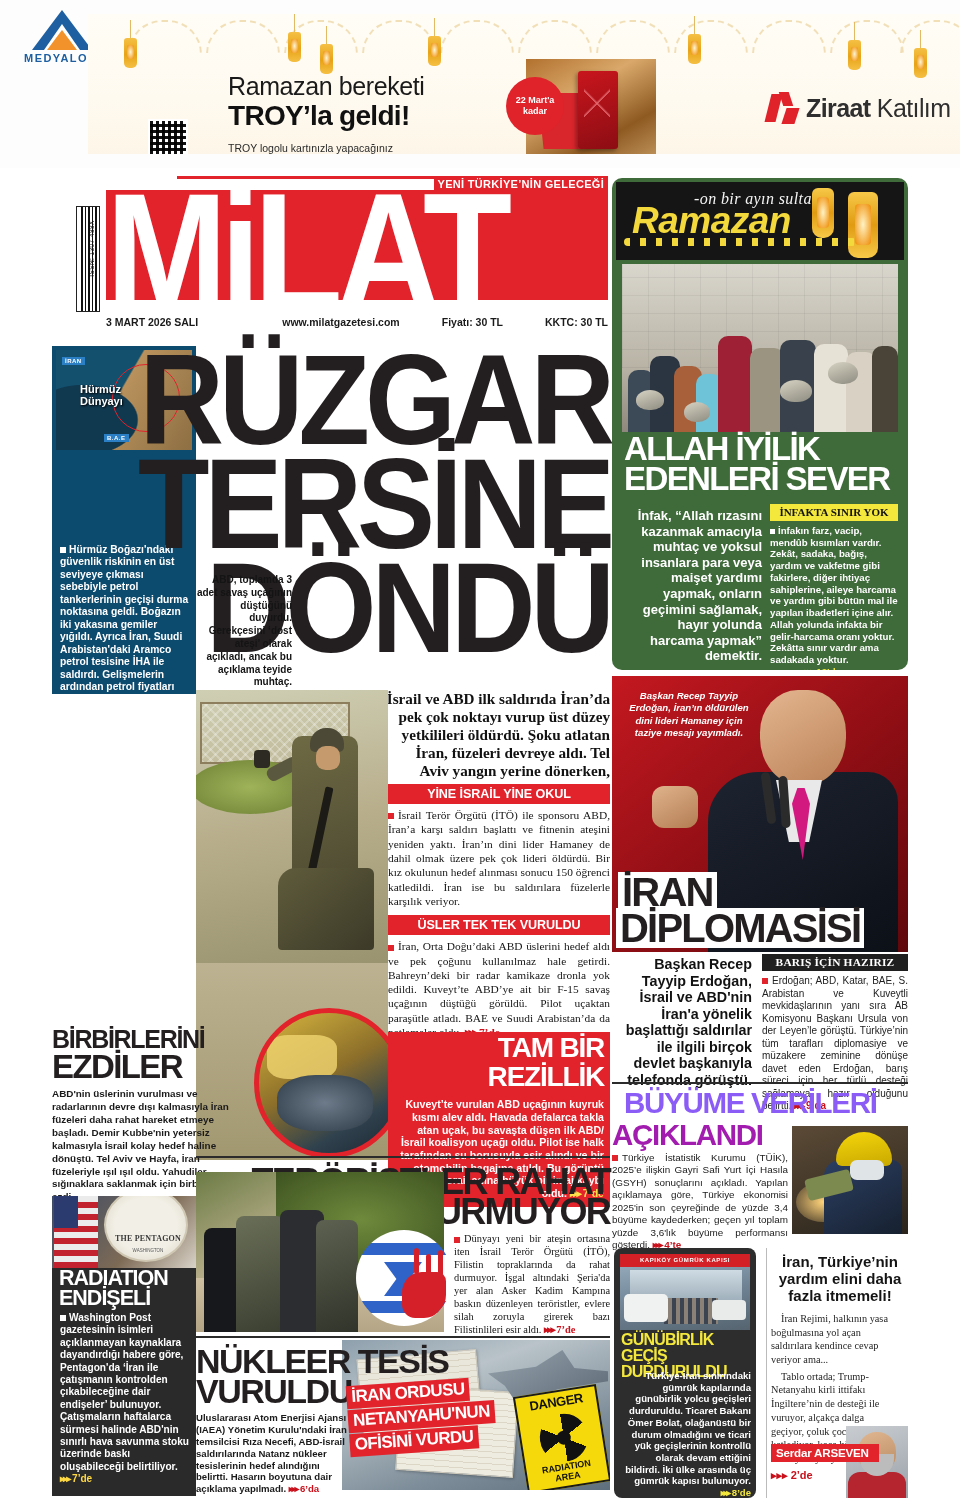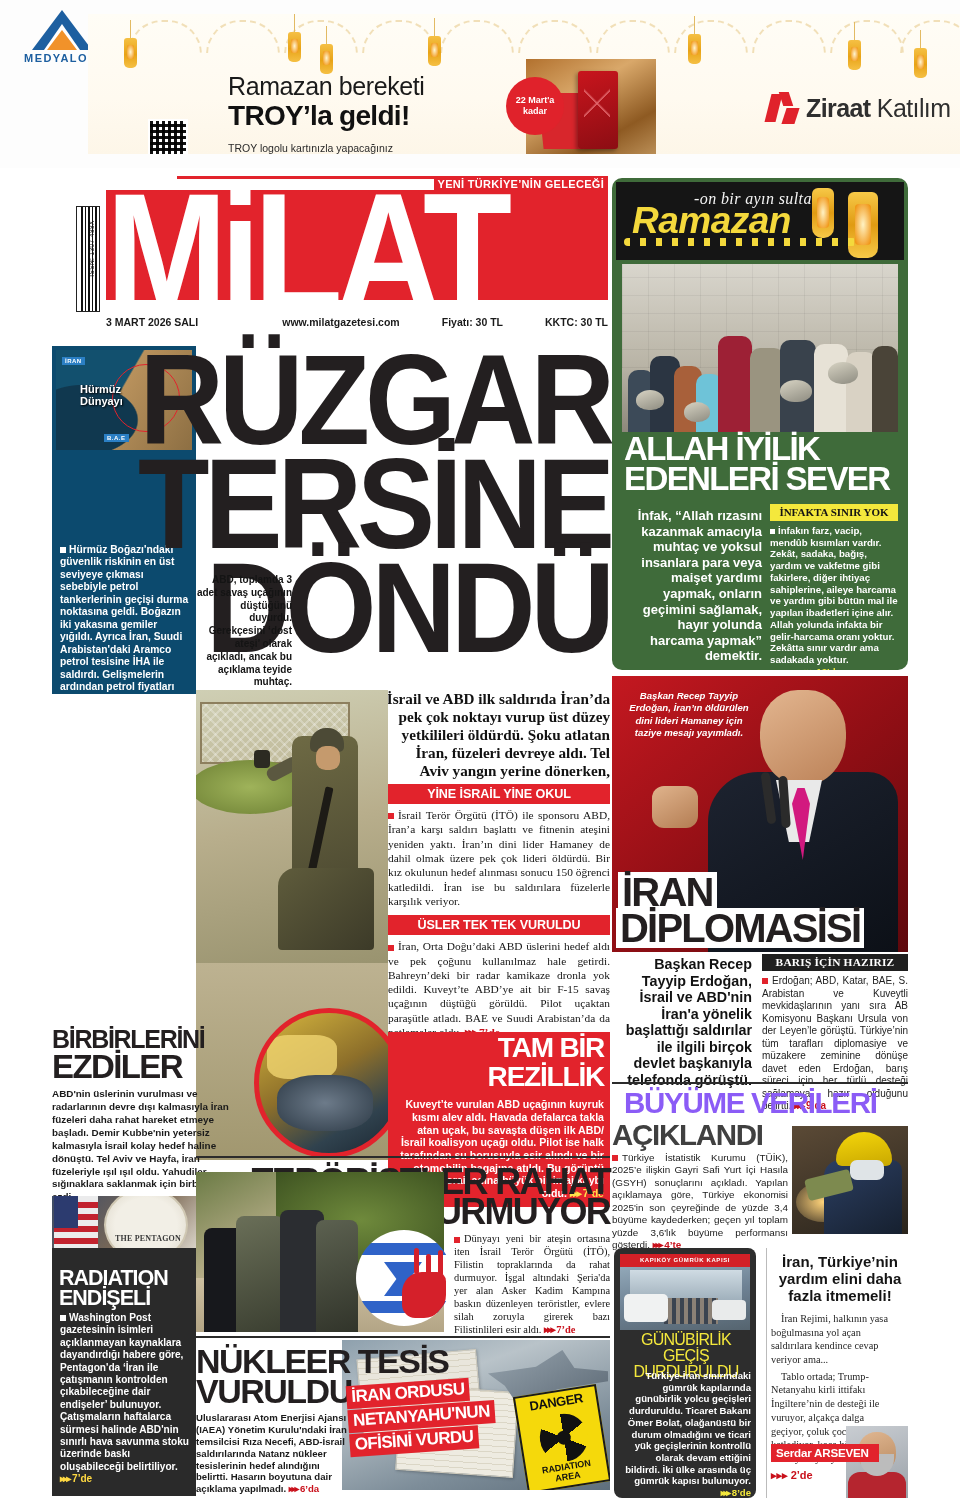--- a/index.html
+++ b/index.html
@@ -218,21 +218,21 @@
   #ezdiler .ez-t1 { font-size:25px; font-weight:bold; color:#231f20;
     line-height:.92; letter-spacing:-1.3px; }
   #ezdiler .ez-t2 { font-size:33px; font-weight:bold; color:#231f20;
     line-height:.92; letter-spacing:-1.6px; margin-top:1px; }
   #ezdiler .ez-body { margin-top:6px; font-size:9.9px; font-weight:bold;
     line-height:1.3; color:#1a1a1a; text-align:left; width:196px; }
 
   
   #pentagon { position:absolute; left:52px; top:1196px; width:144px;
     height:300px; background:#2a2a2a; color:#fff; }
-  #pentagon-photo { position:absolute; left:0; top:0; width:144px; height:52px;
+  #pentagon-photo { position:absolute; left:0; top:0; width:144px; height:72px;
     overflow:hidden; background:linear-gradient(130deg,#3b4a66,#7d6a55 60%,#d9d3c8); }
   #pentagon-photo .flag { position:absolute; left:2px; top:0; width:44px;
     height:72px; background:
       repeating-linear-gradient(0deg,#c8202c 0 6px,#f4f4f4 6px 12px);
     opacity:.95; }
   #pentagon-photo .flag:after { content:""; position:absolute; left:0; top:0;
     width:24px; height:32px; background:#2b3a70; }
   #pentagon-photo .seal { position:absolute; left:52px; top:-8px; width:84px;
     height:74px; background:radial-gradient(#f2efe6 55%,#d8d2c2);
     border-radius:50%; border:2px solid #cfc7b2; }
@@ -436,21 +436,21 @@
   #diplo-right .dbody .page-ref { color:#c9101b; }
 
   
   #buyume { position:absolute; left:612px; top:1088px; width:296px;
     height:148px; }
   #buy-rule { position:absolute; left:0; top:-6px; width:296px; height:2px;
     background:#2b2b2b; }
   #buy-t1 { position:absolute; left:0; top:0; font-size:29.5px; font-weight:bold;
     color:#8b5cf6; letter-spacing:-1.3px; line-height:1;margin-left:12px; }
   #buy-t2 { position:absolute; left:0; top:32px; font-size:29.5px;
-    font-weight:bold; color:#404040; letter-spacing:-1.3px; line-height:1; }
+    font-weight:bold; color:#a21caf; letter-spacing:-1.3px; line-height:1; }
   #buy-photo { position:absolute; right:0; top:38px; width:116px; height:108px;
     overflow:hidden; background:linear-gradient(160deg,#5b4a36,#2a241c); }
   #buy-photo .helmet { position:absolute; left:44px; top:6px; width:56px;
     height:34px; background:linear-gradient(170deg,#f5d60b,#c9a800);
     border-radius:28px 28px 6px 6px; }
   #buy-photo .worker { position:absolute; left:32px; top:34px; width:78px;
     height:74px; background:linear-gradient(150deg,#2c3f63,#16202f);
     border-radius:16px 10px 0 0; }
   #buy-photo .mask { position:absolute; left:58px; top:34px; width:34px;
     height:20px; background:#dfe4e7; border-radius:7px; }
@@ -475,21 +475,21 @@
     text-align:center; letter-spacing:.6px; line-height:13px; }
   #gunu-photo .bld { position:absolute; left:10px; top:16px; width:112px;
     height:34px; background:linear-gradient(180deg,#cfdbe3,#9aabb7); }
   #gunu-photo .van { position:absolute; left:4px; top:40px; width:44px;
     height:28px; background:#f0f2f2; border-radius:5px; }
   #gunu-photo .van2 { position:absolute; left:92px; top:46px; width:34px;
     height:20px; background:#e9ebeb; border-radius:4px; }
   #gunu-photo .crowd { position:absolute; left:44px; top:44px; width:54px;
     height:26px; background:repeating-linear-gradient(90deg,#3b4450 0 4px,#8b8176 4px 8px); }
   #gunu-t { position:absolute; left:7px; top:84px; width:130px; font-size:16px;
-    font-weight:normal; color:#f4e83c; line-height:1; letter-spacing:-.8px;text-align:center; }
+    font-weight:bold; color:#f4e83c; line-height:1; letter-spacing:-.8px; }
   #gunu-body { position:absolute; left:7px; top:122px; width:130px;
     font-size:9.6px; font-weight:bold; color:#fff; line-height:1.22;
     text-align:right; }
   #gunu-body .page-ref { color:#f4e83c; }
 
   
   #col { position:absolute; left:766px; top:1248px; width:142px; height:250px;
     border-left:1px solid #bbb; overflow:hidden; }
   #col-head { position:absolute; left:6px; top:6px; width:134px; font-size:15px;
     font-weight:bold; color:#141414; line-height:1.12; text-align:center; }

